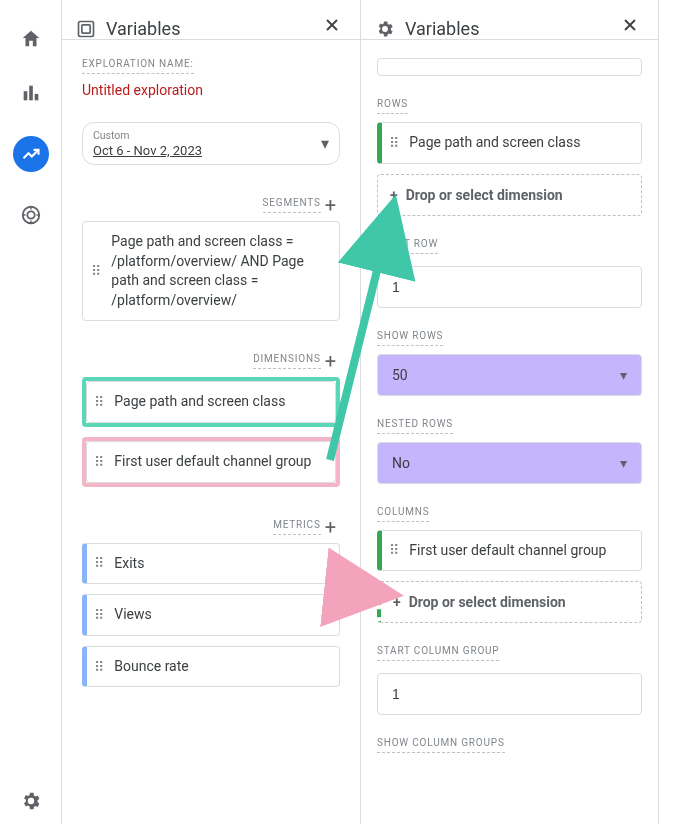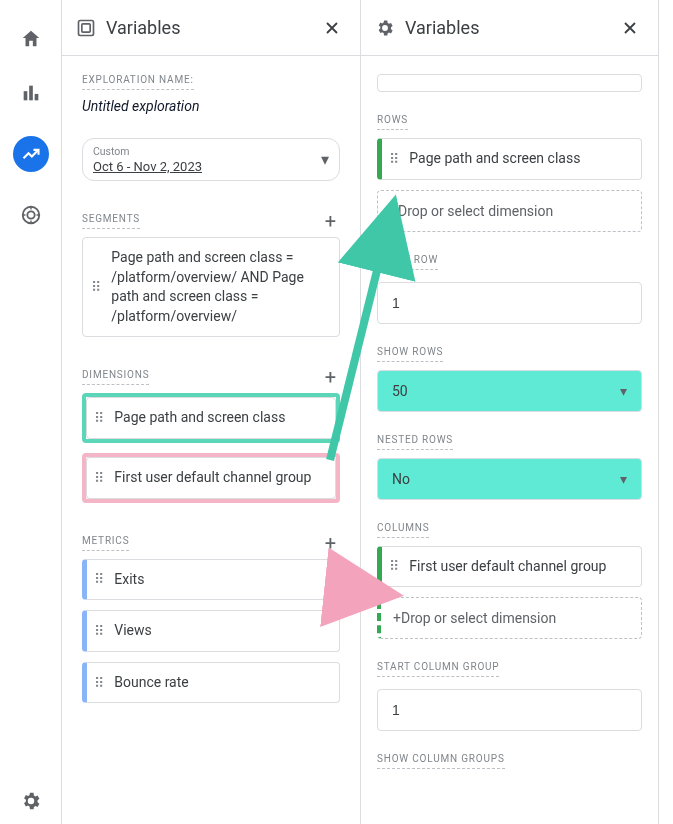--- a/index.html
+++ b/index.html
@@ -41,22 +41,22 @@
 }
 .panel {
   border-right: 1px solid #dadce0;
   display: flex;
   flex-direction: column;
 }
 .panel.variables { width: 299px; }
 .panel.settings { width: 298px; }
 .panel-header {
   display: flex;
-  align-items: center;
-  height: 56px;
+  align-items: flex-end;
+  height: 40px;
   padding: 0 14px;
   border-bottom: 1px solid #dadce0;
   gap: 10px;
 }
 .panel-header .title {
   font-size: 18px;
   color: #3c4043;
   flex: 1;
 }
 .panel-body {
@@ -73,35 +73,34 @@
   margin-top: 22px;
   margin-bottom: 8px;
   border-bottom: 1px dashed #bdc1c6;
   padding-bottom: 4px;
   width: fit-content;
 }
 .section-label.first { margin-top: 0; }
 .label-row {
   display: flex;
   align-items: center;
-  justify-content: space-between;
+  justify-content: flex-end;
   margin-top: 24px;
 }
 .label-row .section-label { margin: 0; }
 .plus {
   color: #5f6368;
   font-size: 20px;
   cursor: pointer;
   padding: 4px;
 }
 .exploration-name {
   font-size: 14px;
-  color: #0f172a;
+  color: #b91c1c;
   margin-top: 6px;
-  font-style: italic;
 }
 .date-block {
   border: 1px solid #dadce0;
   border-radius: 12px;
   padding: 6px 10px;
   margin-top: 24px;
   display: flex;
   align-items: center;
   justify-content: space-between;
   cursor: pointer;
@@ -134,23 +133,24 @@
 .highlight-teal { border-color: #5cd6b8; }
 .highlight-pink { border-color: #f4b6c7; background:#fce8ef;}
 .drop-slot {
   border: 1.5px dashed #bdc1c6;
   border-radius: 4px;
   padding: 12px;
   font-size: 14px;
   color: #5f6368;
   display: flex;
   align-items: center;
-  gap: 0;
+  gap: 8px;
   margin-top: 10px;
   cursor: pointer;
+  font-weight: bold;
 }
 .drop-slot.green { border-left: 4px dashed #34a853; }
 .input {
   width: 100%;
   border: 1px solid #dadce0;
   border-radius: 4px;
   padding: 12px 14px;
   font-size: 14px;
   color: #3c4043;
   margin-top: 4px;
@@ -161,21 +161,21 @@
   border: 1px solid #dadce0;
   border-radius: 4px;
   padding: 12px 14px;
   font-size: 14px;
   color: #3c4043;
   margin-top: 4px;
   display: flex;
   align-items: center;
   justify-content: space-between;
   cursor: pointer;
-  background: #5eead4;
+  background: #c4b5fd;
 }
 .caret { color: #5f6368; }
 .close-x { cursor: pointer; color: #3c4043; padding: 4px; }
 svg { display: block; }
 
 
 .annotation {
   position: absolute;
   pointer-events: none;
 }

